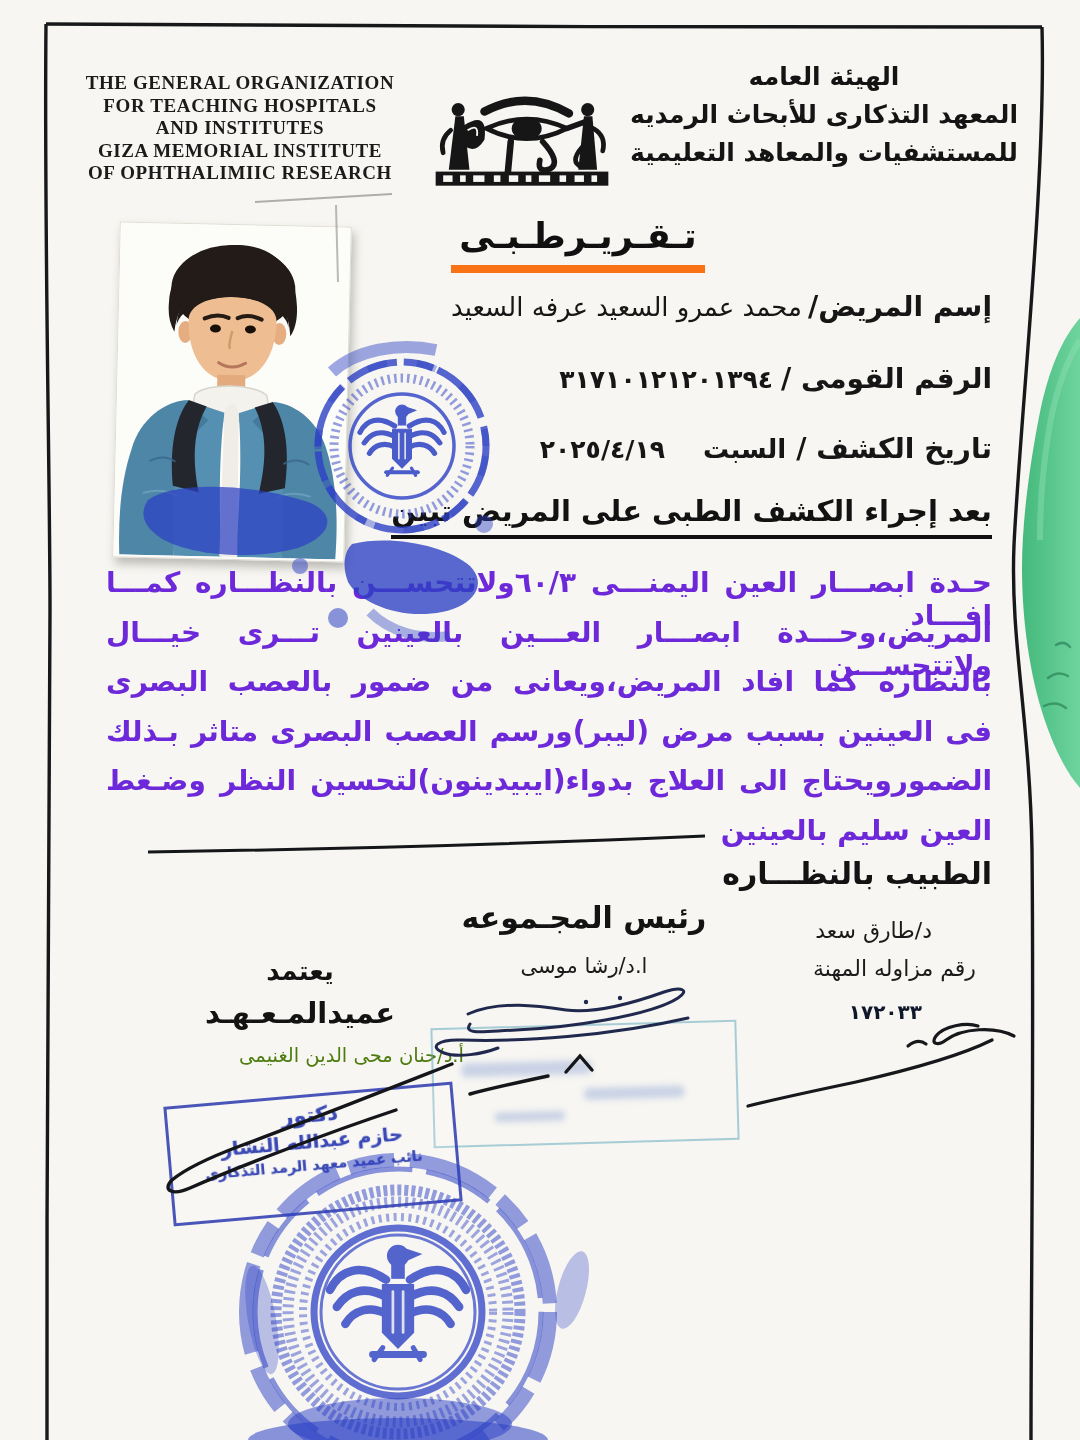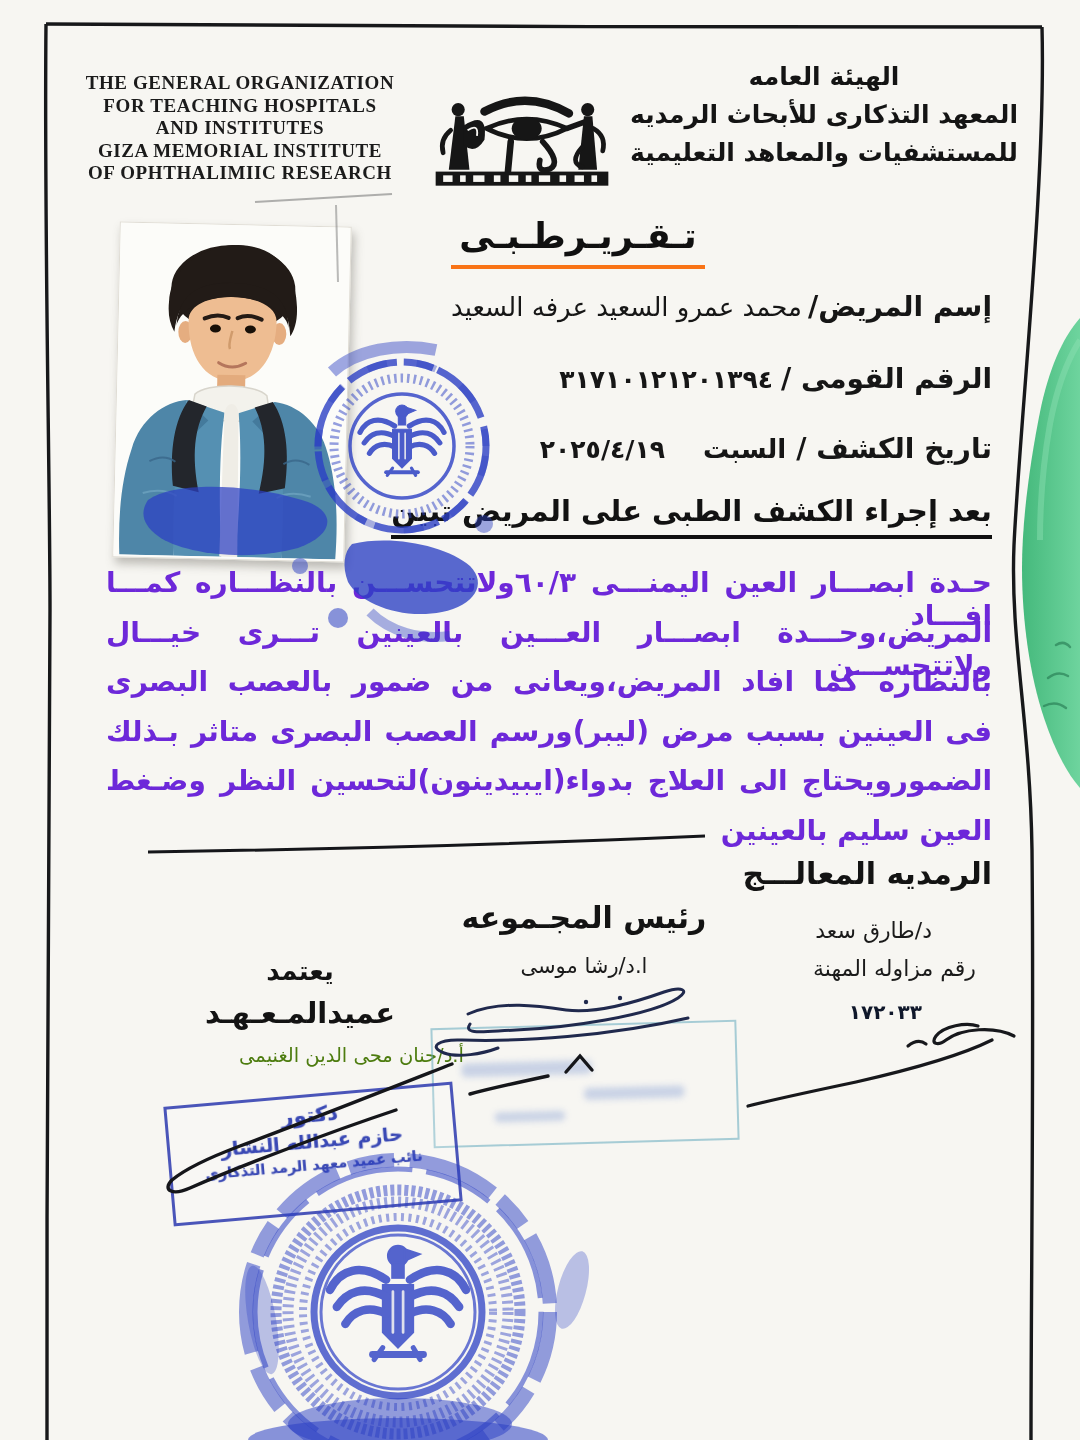--- a/index.html
+++ b/index.html
@@ -12,21 +12,21 @@
   
   .org-en{left:72px;top:72px;width:336px;text-align:center;font-family:"Liberation Serif",serif;
           font-weight:bold;font-size:19px;line-height:22.5px;letter-spacing:.6px;color:#1b1b1b;}
   .org-ar{left:628px;top:58px;width:392px;text-align:center;direction:rtl;font-weight:bold;
           font-size:25px;line-height:38px;color:#141414;}
   .logo{left:423px;top:74px;width:198px;height:122px;}
 
   
   .title-wrap{left:428px;top:216px;width:300px;text-align:center;direction:rtl;}
   .title-underline{display:inline-block;font-size:35px;font-weight:bold;color:#101010;
-          border-bottom:4px solid #f97316;padding:0 8px 9px 8px;}
+          border-bottom:8px solid #f97316;padding:0 8px 9px 8px;}
 
   
   .prow{right:88px;direction:rtl;color:#161616;white-space:nowrap;}
   .prow .lbl{font-weight:bold;font-size:28px;}
   .prow .val{font-size:26px;font-weight:normal;margin-right:6px;}
   .prow .num{font-size:25px;font-weight:bold;letter-spacing:2px;margin-right:8px;}
   .prow .day{font-size:26px;font-weight:bold;margin:0 10px 0 30px;}
 
   
   .findings-heading{right:88px;top:494px;direction:rtl;font-size:29px;font-weight:bold;color:#121212;
@@ -191,21 +191,21 @@
   <div class="abs findings-heading">بعد إجراء الكشف الطبى على المريض تبين</div>
   <div class="abs body-lines">
     <div class="bline">حـدة ابصـــار العين اليمنـــى ٦٠/٣ولاتتحســـن بالنظـــاره كمـــا افـــاد</div>
     <div class="bline">المريض،وحـــدة ابصـــار العـــين بالعينين تـــرى خيـــال ولاتتحســـن</div>
     <div class="bline">بالنظاره كما افاد المريض،ويعانى من ضمور بالعصب البصرى</div>
     <div class="bline">فى العينين بسبب مرض (ليبر)ورسم العصب البصرى متاثر بـذلك</div>
     <div class="bline">الضمورويحتاج الى العلاج بدواء(ايبيدينون)لتحسين النظر وضـغط</div>
     <div class="bline-last">العين سليم بالعينين</div>
   </div>
 
-  <div class="abs sig-title-r">الرمديه المعالـــج</div>
+  <div class="abs sig-title-r">الطبيب بالنظـــاره</div>
   <div class="abs sig-name-r">د/طارق سعد</div>
   <div class="abs sig-license-lbl">رقم مزاوله المهنة</div>
   <div class="abs sig-license-num">١٧٢٠٣٣</div>
 
   <div class="abs sig-title-m">رئيس المجـموعه</div>
   <div class="abs sig-name-m">ا.د/رشا موسى</div>
 
   <div class="abs sig-approve">يعتمد</div>
   <div class="abs sig-title-l">عميدالمـعـهـد</div>
   <div class="abs sig-name-l">أ.د/حنان محى الدين الغنيمى</div>

